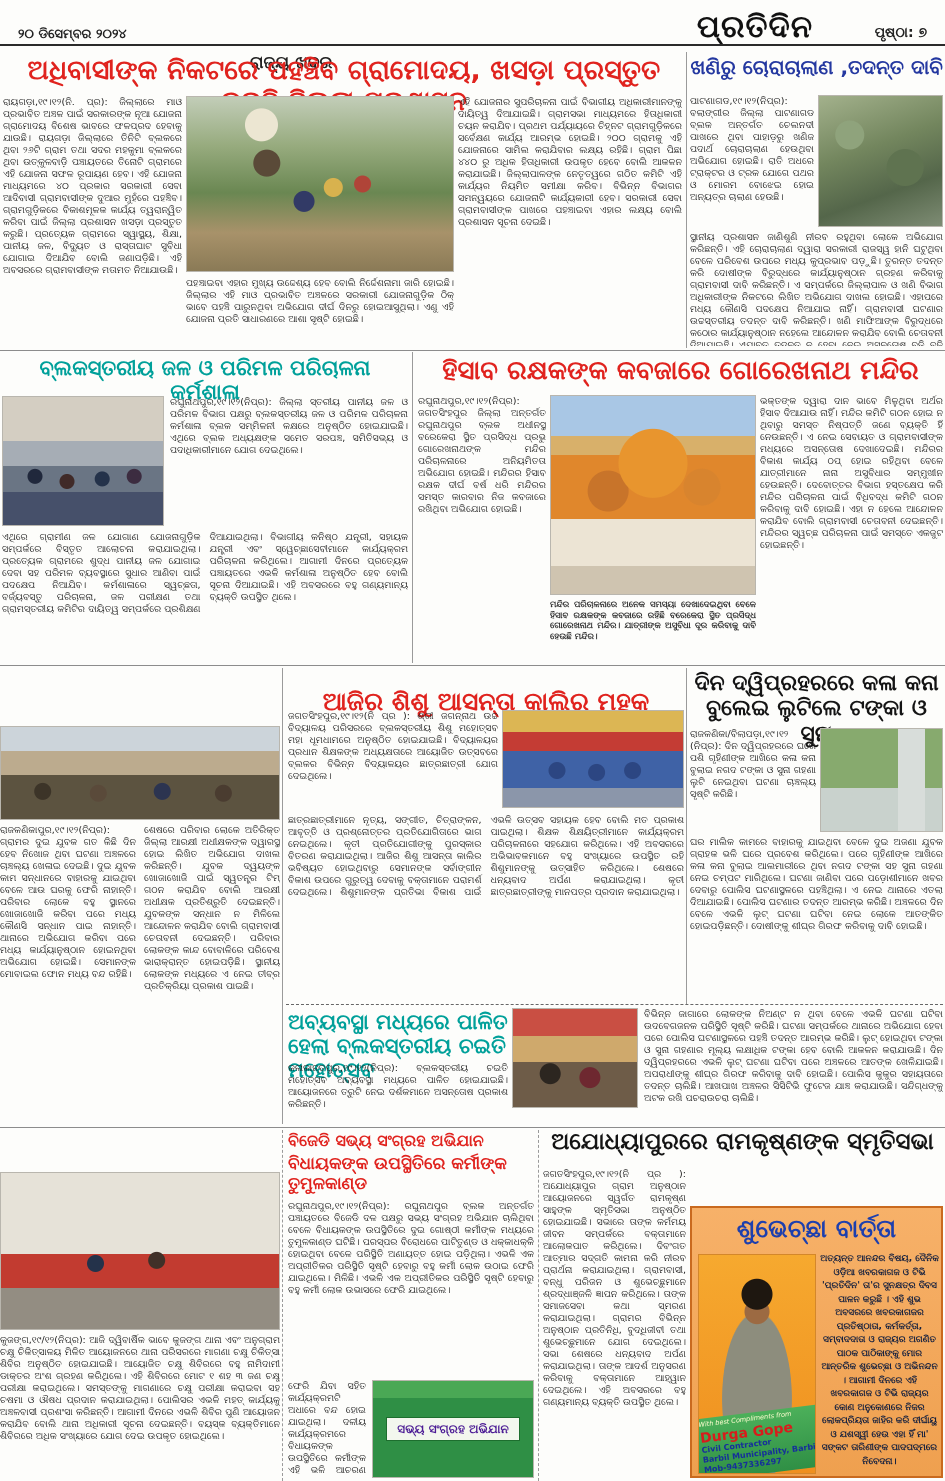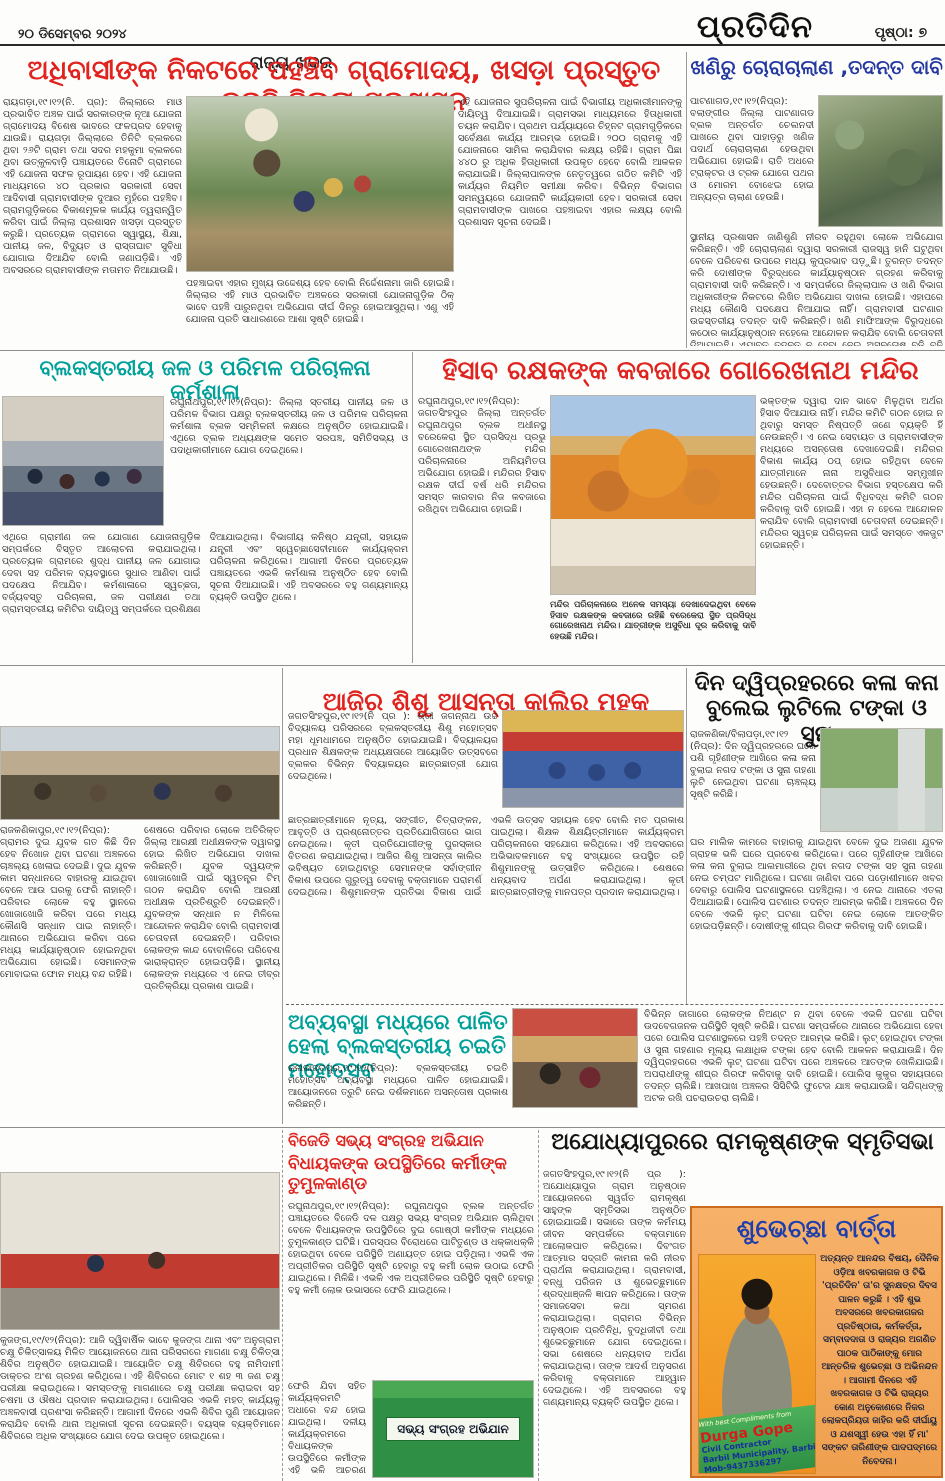--- a/index.html
+++ b/index.html
@@ -57,21 +57,21 @@
     linear-gradient(180deg,#87aa6e 0 58%,#c9d2cd 58% 100%);}
   #ph-street{background:
     radial-gradient(circle at 30% 66%, #2c2620 0 10px, rgba(0,0,0,0) 11px),
     radial-gradient(circle at 62% 70%, #6e2830 0 10px, rgba(0,0,0,0) 11px),
     linear-gradient(180deg,#c94f43 0 28%,#cfa96c 28% 54%,#6e5c48 54% 100%);}
   #ph-eyecamp{background:
     radial-gradient(circle at 34% 58%, #24324a 0 8px, rgba(0,0,0,0) 9px),
     radial-gradient(circle at 56% 56%, #403028 0 8px, rgba(0,0,0,0) 9px),
     linear-gradient(180deg,#e6e2d8 0 52%,#c23b30 52% 74%,#938d82 74% 100%);}
   #ph-bjd{background:linear-gradient(180deg,#4aa855 0 18%,#2f8f45 18% 100%);display:flex;align-items:center;justify-content:center;}
-  .bjd-banner{background:#f3f7ee;border:1px solid #1d6e2e;color:#0f172a;font-weight:bold;font-size:12px;
+  .bjd-banner{background:#f3f7ee;border:1px solid #1d6e2e;color:#4c1d95;font-weight:bold;font-size:12px;
     padding:4px 10px;text-align:center;}
   
   .adbox{background:linear-gradient(180deg,#f7b169,#efa04f);border:2px solid #c96a1f;box-sizing:border-box;}
   .ad-title{font-size:25px;font-weight:bold;color:#1d3fae;text-align:center;}
   .ad-msg{font-size:9px;line-height:13.5px;color:#16213f;text-align:center;font-weight:bold;}
   .portrait{background:
     radial-gradient(circle at 50% 18%, #1e1710 0 15px, rgba(0,0,0,0) 16px),
     radial-gradient(circle at 50% 26%, #9c6a42 0 12px, rgba(0,0,0,0) 13px),
     radial-gradient(ellipse at 50% 66%, #8d8d7d 0 42%, rgba(0,0,0,0) 43%),
     linear-gradient(180deg,#f6a92f,#ef8f1f);

